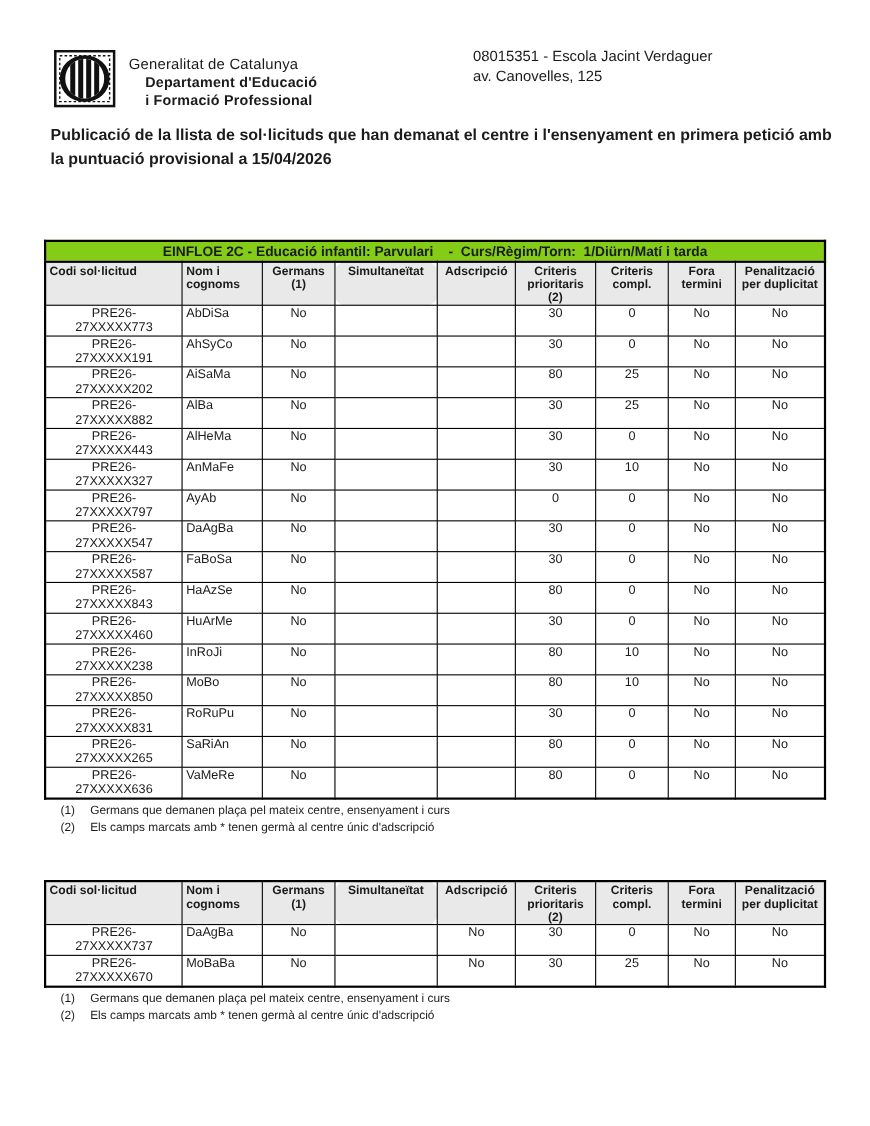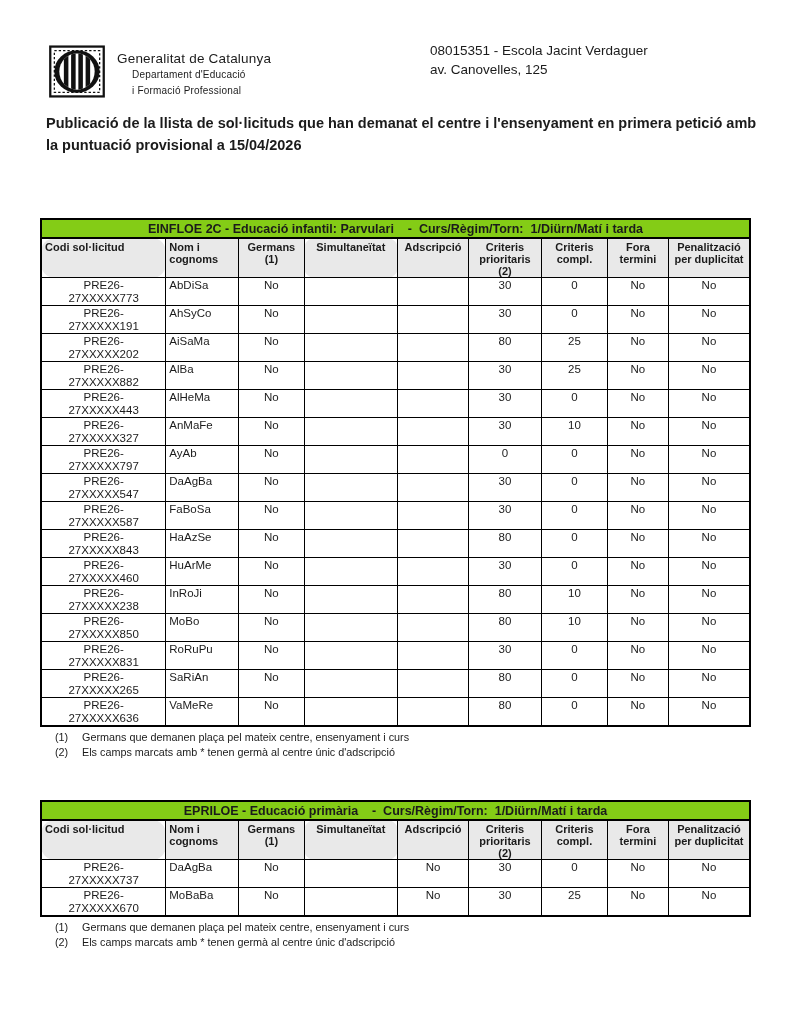--- a/index.html
+++ b/index.html
@@ -12,21 +12,21 @@
     font-family: "Liberation Sans", sans-serif;
     color: #1b1b1b;
     overflow: hidden;
   }
 
   
   .brand { position: absolute; left: 48px; top: 44px; display: flex; align-items: center; gap: 11px; }
   .logo svg { display: block; }
   .brand-text { padding-top: 6px; }
   .org  { font-size: 13.5px; line-height: 17px; letter-spacing: .2px; }
-  .dept { font-size: 10px; font-weight: normal; line-height: 16px; letter-spacing: .2px; padding-left: 15px; }
+  .dept { font-size: 13px; font-weight: bold; line-height: 16px; letter-spacing: .2px; padding-left: 15px; }
   .center-info { position: absolute; left: 430px; top: 42px; font-size: 13.5px; line-height: 18.5px; }
 
   
   .doc-title { position: absolute; left: 46px; top: 112px; width: 716px;
                font-size: 14.5px; font-weight: bold; line-height: 22px; }
 
   
   .table-block { position: absolute; left: 40px; width: 711px; }
   .t1 { top: 218px; }
   .t2 { top: 800px; }
@@ -38,21 +38,21 @@
     padding: 2px 0 1px; white-space: pre;
   }
   table { width: 100%; border-collapse: collapse; table-layout: fixed; border: 2px solid #000; }
   th, td { border: 1px solid #000; vertical-align: top; padding: 1px 3px 0;
            white-space: pre-line; overflow: hidden; }
   th { background: #e9e9e9; font-size: 11px; line-height: 12px; font-weight: bold;
        height: 36px; text-align: center; padding-top: 2px; }
   td { font-size: 11.5px; line-height: 13px; height: 27px; text-align: center; }
   th.c0, th.c1 { text-align: left; }
   td.c1 { text-align: left; }
-  .c0 { width: 17.6%; border-radius: 14px; } .c1 { width: 10.3%; } .c2 { width: 9.2%; }
+  .c0 { width: 17.6%; } .c1 { width: 10.3%; } .c2 { width: 9.2%; }
   .c3 { width: 13.2%; border-radius: 11px; } .c4 { width: 10.0%; } .c5 { width: 10.3%; }
   .c6 { width: 9.3%; }  .c7 { width: 8.6%; }  .c8 { width: 11.5%; }
 
   .footnotes { margin-top: 3px; padding-left: 15px; font-size: 10.8px; line-height: 14.5px; }
   .footnote { display: flex; }
   .fn-num { width: 27px; flex: none; }
 </style>
 </head>
 <body>
 
@@ -316,21 +316,20 @@
           <span>Germans que demanen plaça pel mateix centre, ensenyament i curs</span>
         </div>
         <div class="footnote">
           <span class="fn-num">(2)</span>
           <span>Els camps marcats amb * tenen germà al centre únic d'adscripció</span>
         </div>
       </div>
   </section>
 
   <section class="table-block t2">
-    <div class="tbl-title">EPRILOE - Educació primària    -  Curs/Règim/Torn:  1/Diürn/Matí i tarda</div>
     <table>
       <thead>
           <tr>
             <th class="c0">Codi sol·licitud</th>
             <th class="c1">Nom i
 cognoms</th>
             <th class="c2">Germans
 (1)</th>
             <th class="c3">Simultaneïtat</th>
             <th class="c4">Adscripció</th>

